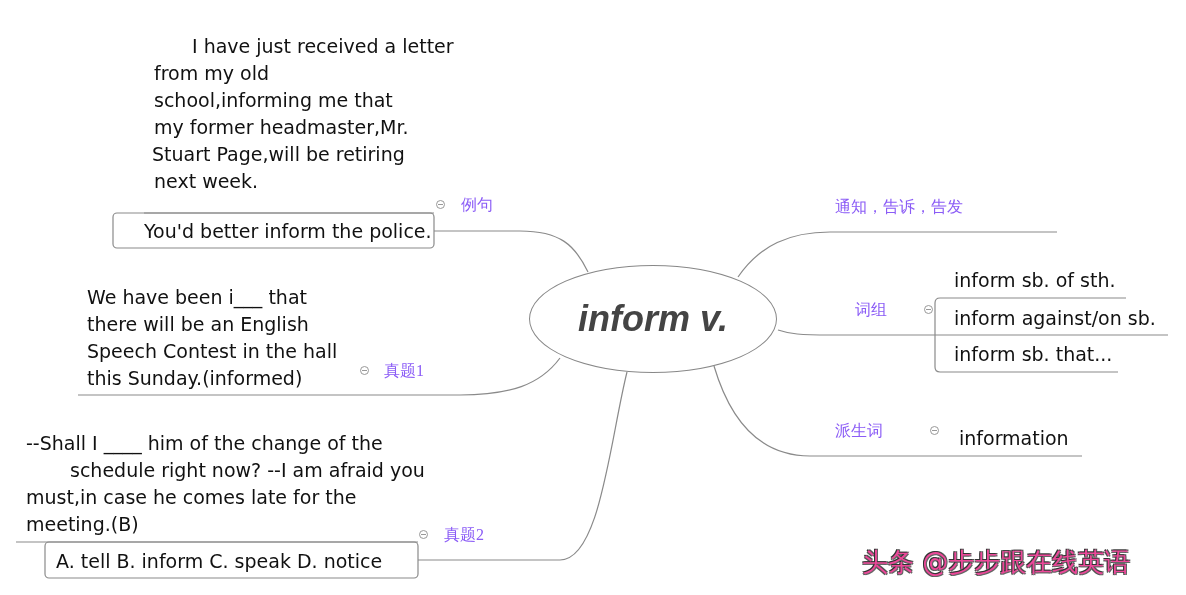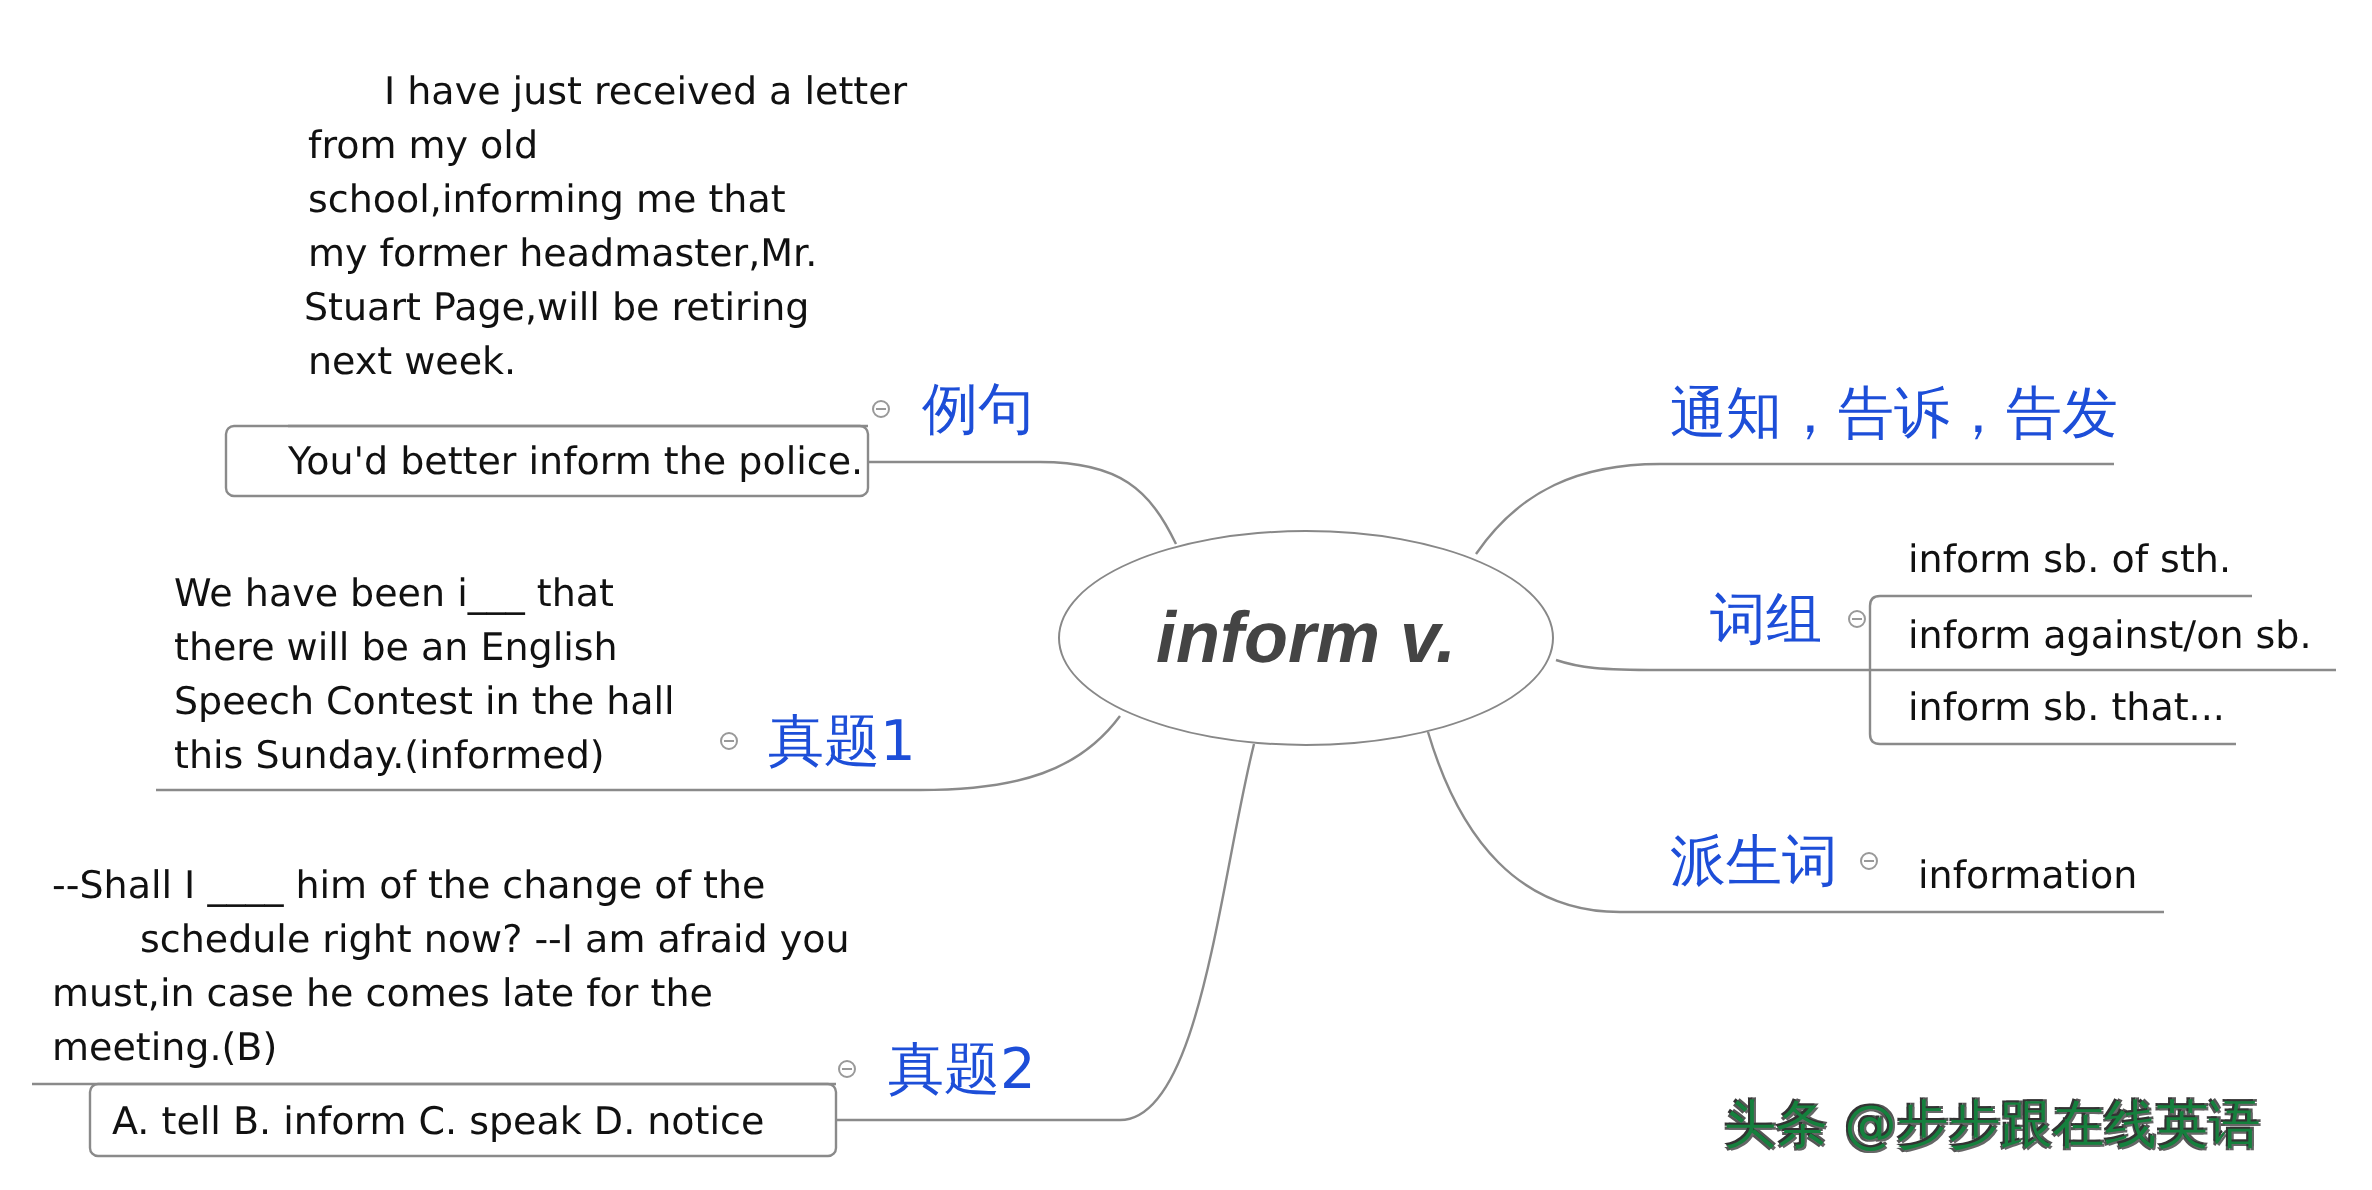--- a/index.html
+++ b/index.html
@@ -1,24 +1,24 @@
 <!DOCTYPE html>
 <html><head>
 <meta charset="utf-8">
 <style>
   html,body{margin:0;padding:0;background:#fff;}
   body{width:1186px;height:595px;position:relative;overflow:hidden;font-family:"DejaVu Sans","Liberation Sans",sans-serif;color:#111;}
   svg.lines{position:absolute;left:0;top:0;width:1186px;height:595px;}
   .t{position:absolute;white-space:nowrap;font-size:19px;line-height:27px;color:#111;}
   .leaf{font-size:19px;}
-  .branch{font-size:28px;color:#1d4ed8;}
+  .branch{font-size:16px;color:#8b5cf6;font-family:Liberation Serif, serif;}
   .toggle{position:absolute;width:9px;height:9px;border:1px solid #999;border-radius:50%;box-sizing:border-box;}
   .toggle::after{content:"";position:absolute;left:1px;right:1px;top:3px;height:1px;background:#999;}
   .center{position:absolute;left:529px;top:265px;width:248px;height:108px;border:1.5px solid #888;border-radius:50%;box-sizing:border-box;display:flex;align-items:center;justify-content:center;font-size:36px;font-weight:bold;color:#444;font-family:"Liberation Sans",sans-serif;font-style:italic;}
-  .wm{position:absolute;left:862px;top:545px;font-size:26px;color:#15803d;text-shadow:-1px -1px 0 #333,1px 1px 0 #666,1px -1px 0 #555,-1px 1px 0 #555;font-family:"DejaVu Sans",sans-serif;}
+  .wm{position:absolute;left:862px;top:545px;font-size:26px;color:#ec4899;text-shadow:-1px -1px 0 #333,1px 1px 0 #666,1px -1px 0 #555,-1px 1px 0 #555;font-family:"DejaVu Sans",sans-serif;}
 </style>
 </head>
 <body>
 
 <svg class="lines">
   <g fill="none" stroke="#8a8a8a" stroke-width="1.2">
 
     <path d="M738 277 C760 245,790 232,830 232 L1057 232"></path>
 
     <path d="M778 330 C790 334,800 335,830 335 L1168 335"></path>

